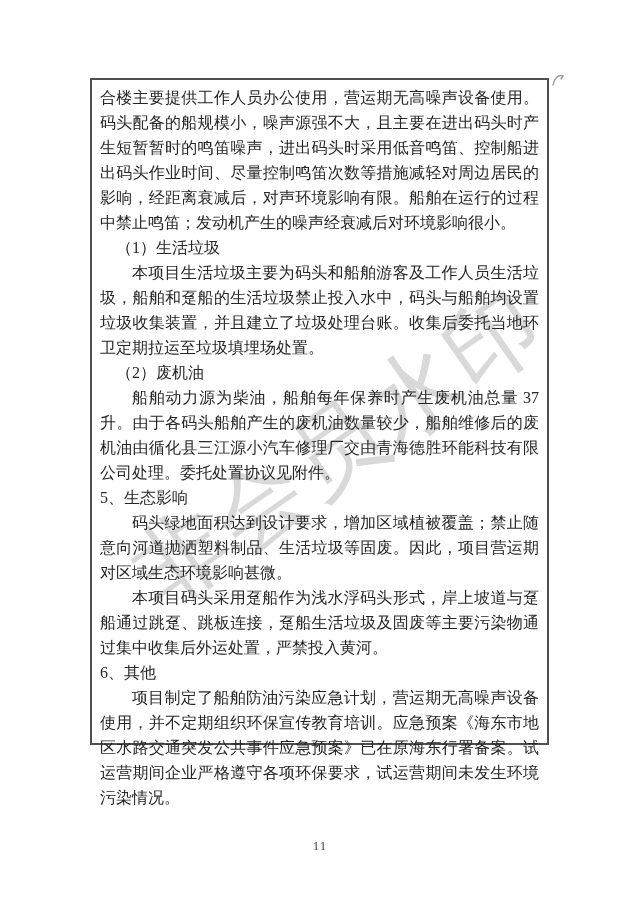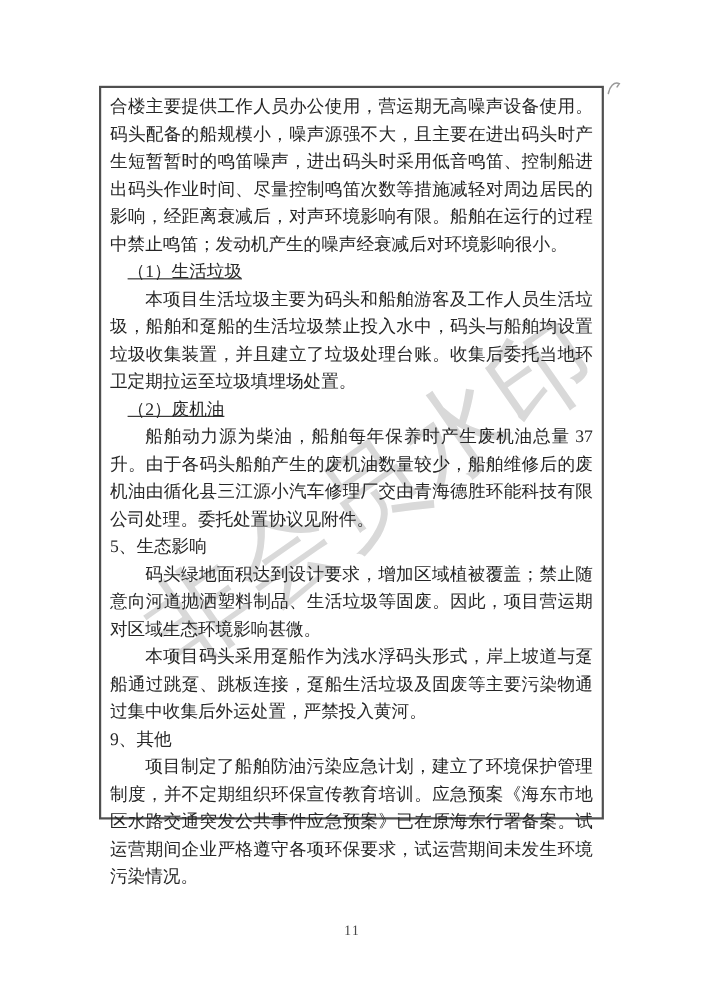--- a/index.html
+++ b/index.html
@@ -42,21 +42,21 @@
   }
   .doc-box p {
     margin: 0;
     font-size: 16px;
     line-height: 25px;
     text-align: justify;
     color: #262626;
     font-family: "Liberation Serif", "DejaVu Serif", serif;
   }
   .indent-0 { text-indent: 0; }
-  .indent-1 { text-indent: 1em; text-decoration: underline; }
+  .indent-1 { text-indent: 1em; }
   .indent-2 { text-indent: 2em; }
   .pen-mark {
     position: absolute;
     left: 551px;
     top: 72px;
     z-index: 1;
   }
   .page-number {
     position: absolute;
     left: 0;
@@ -79,22 +79,22 @@
 
   <div class="doc-box">
     <p class="indent-0">合楼主要提供工作人员办公使用，营运期无高噪声设备使用。码头配备的船规模小，噪声源强不大，且主要在进出码头时产生短暂暂时的鸣笛噪声，进出码头时采用低音鸣笛、控制船进出码头作业时间、尽量控制鸣笛次数等措施减轻对周边居民的影响，经距离衰减后，对声环境影响有限。船舶在运行的过程中禁止鸣笛；发动机产生的噪声经衰减后对环境影响很小。</p>
     <p class="indent-1">（1）生活垃圾</p>
     <p class="indent-2">本项目生活垃圾主要为码头和船舶游客及工作人员生活垃圾，船舶和趸船的生活垃圾禁止投入水中，码头与船舶均设置垃圾收集装置，并且建立了垃圾处理台账。收集后委托当地环卫定期拉运至垃圾填埋场处置。</p>
     <p class="indent-1">（2）废机油</p>
     <p class="indent-2">船舶动力源为柴油，船舶每年保养时产生废机油总量 37 升。由于各码头船舶产生的废机油数量较少，船舶维修后的废机油由循化县三江源小汽车修理厂交由青海德胜环能科技有限公司处理。委托处置协议见附件。</p>
     <p class="indent-0">5、生态影响</p>
     <p class="indent-2">码头绿地面积达到设计要求，增加区域植被覆盖；禁止随意向河道抛洒塑料制品、生活垃圾等固废。因此，项目营运期对区域生态环境影响甚微。</p>
     <p class="indent-2">本项目码头采用趸船作为浅水浮码头形式，岸上坡道与趸船通过跳趸、跳板连接，趸船生活垃圾及固废等主要污染物通过集中收集后外运处置，严禁投入黄河。</p>
-    <p class="indent-0">9、其他</p>
-    <p class="indent-2">项目制定了船舶防油污染应急计划，建立了环境保护管理制度，并不定期组织环保宣传教育培训。应急预案《海东市地区水路交通突发公共事件应急预案》已在原海东行署备案。试运营期间企业严格遵守各项环保要求，试运营期间未发生环境污染情况。</p>
+    <p class="indent-0">6、其他</p>
+    <p class="indent-2">项目制定了船舶防油污染应急计划，营运期无高噪声设备使用，并不定期组织环保宣传教育培训。应急预案《海东市地区水路交通突发公共事件应急预案》已在原海东行署备案。试运营期间企业严格遵守各项环保要求，试运营期间未发生环境污染情况。</p>
   </div>
 
   <span class="pen-mark">
     <svg width="14" height="16" viewBox="0 0 14 16">
       <path d="M2 13 C3 7, 7 2, 12 4 L10 7" fill="none" stroke="#9a9a9a" stroke-width="1.4" stroke-linecap="round"></path>
     </svg>
   </span>
 
   <div class="page-number">11</div>
 

